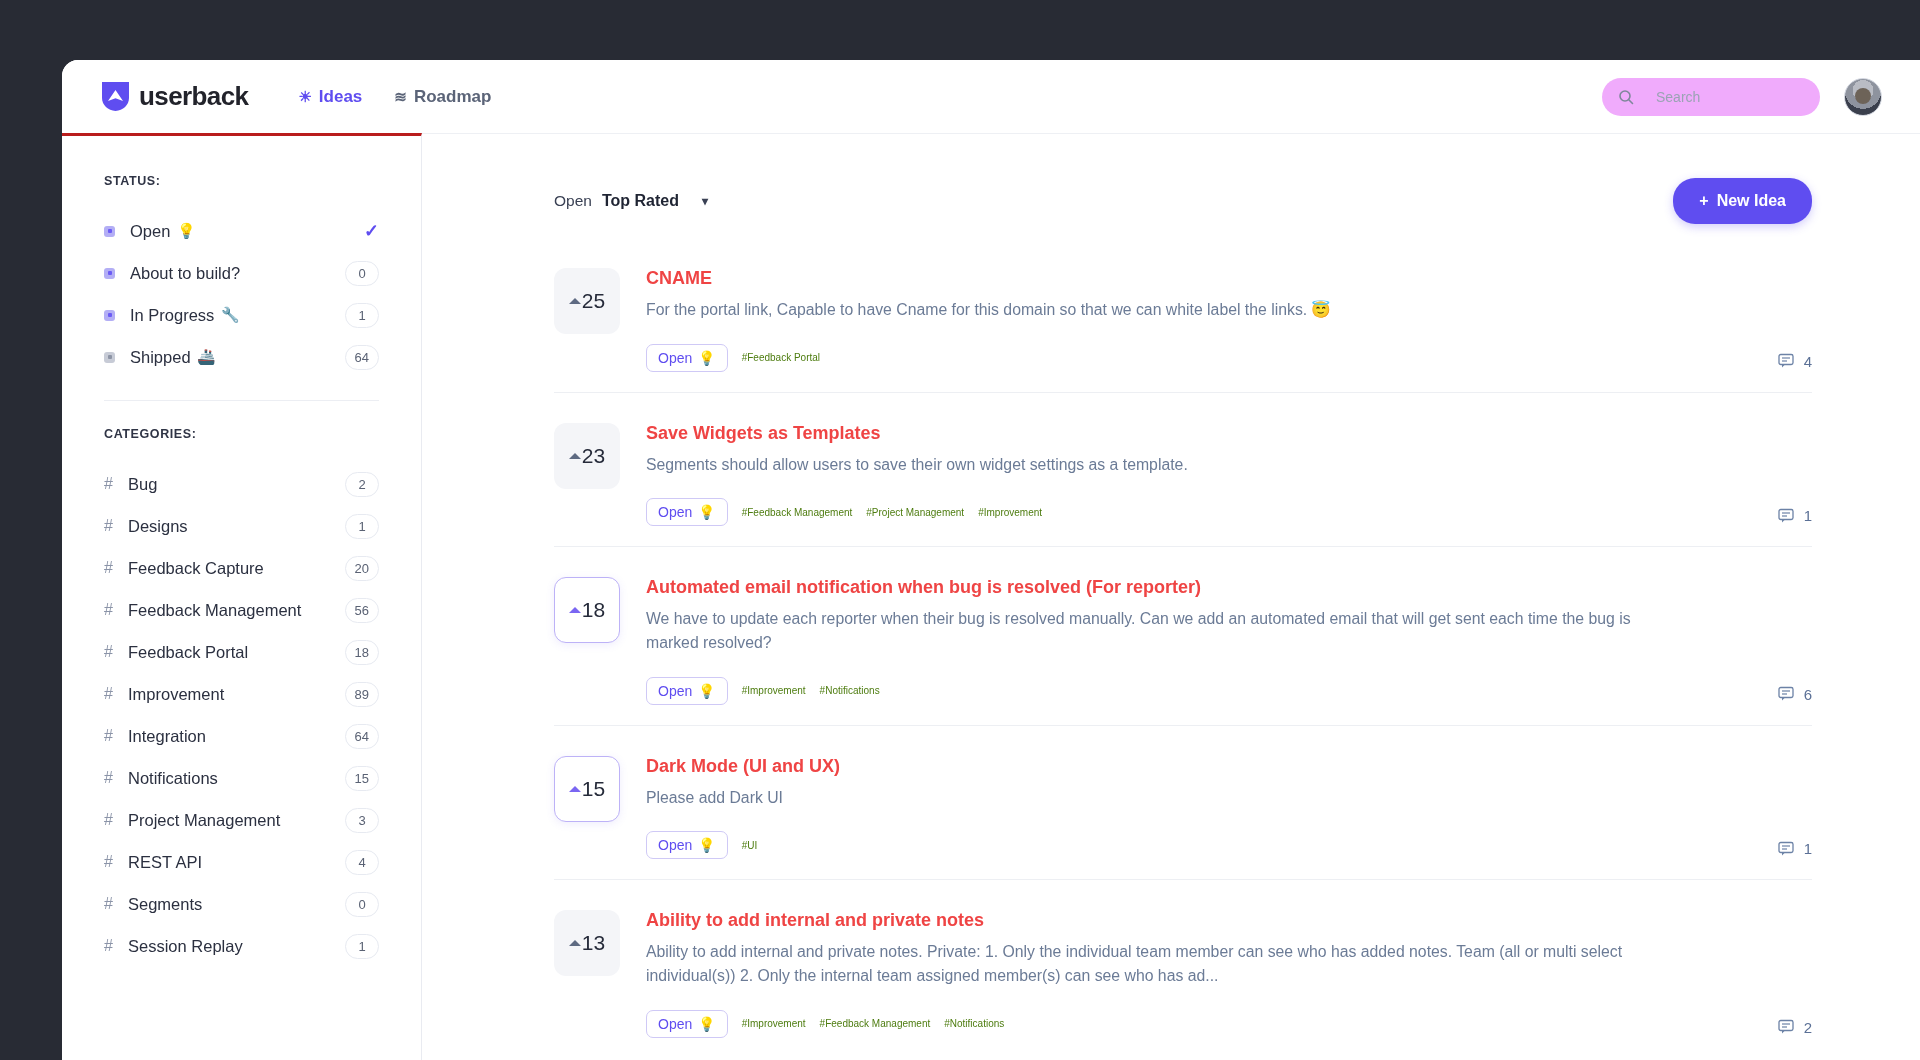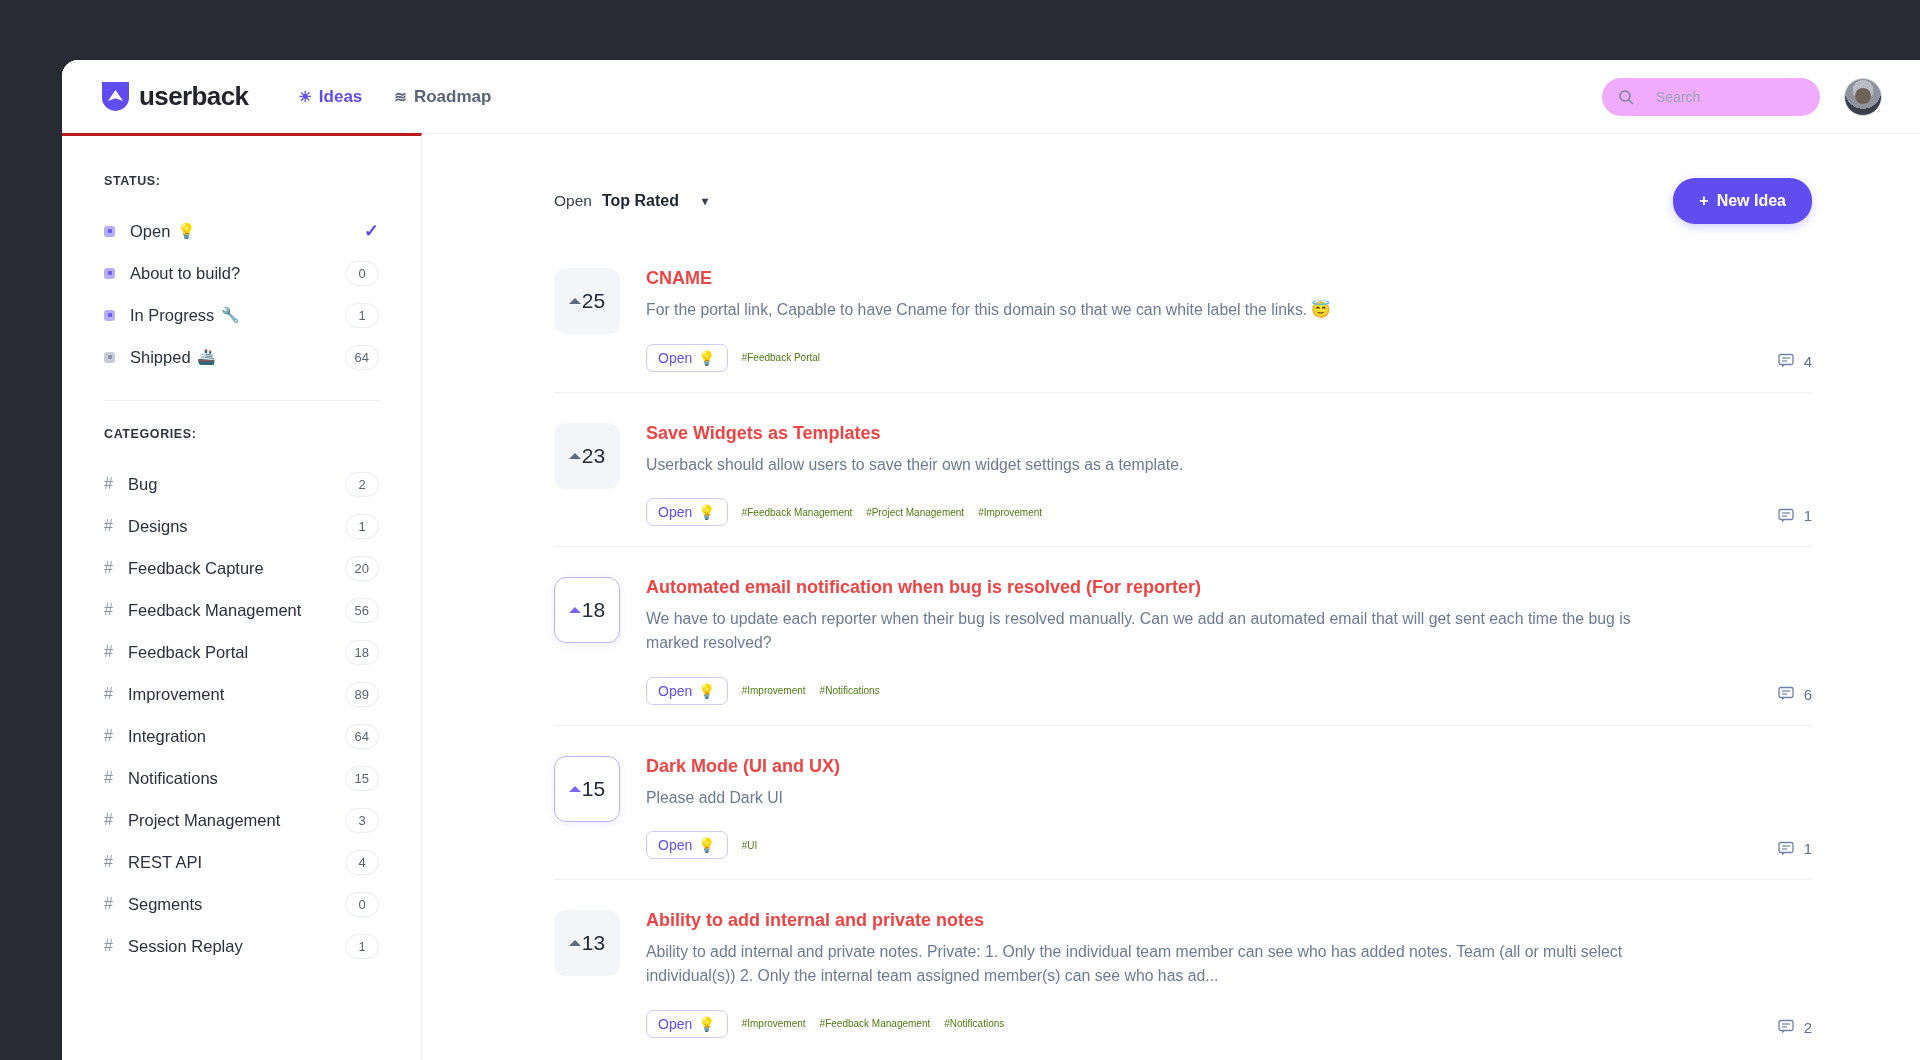--- a/index.html
+++ b/index.html
@@ -388,21 +388,21 @@
           </div>
         </div>
 
         <div class="idea">
           <div class="vote">
             <span class="arr"></span>
             <span class="num">23</span>
           </div>
           <div class="idea-body">
             <div class="idea-title">Save Widgets as Templates</div>
-            <div class="idea-desc">Userback should allow users to save their own widget settings as a template.</div>
+            <div class="idea-desc">Segments should allow users to save their own widget settings as a template.</div>
             <div class="meta">
               <span class="status-chip">
                 <span>Open</span>
                 <span>💡</span>
               </span>
               <span class="tag">#Feedback Management</span>
               <span class="tag">#Project Management</span>
               <span class="tag">#Improvement</span>
             </div>
             <div class="comments">

